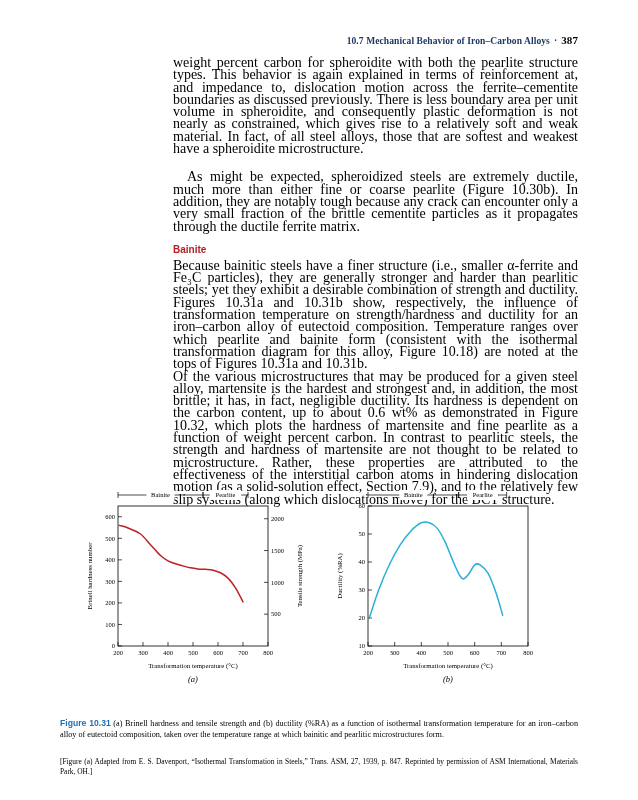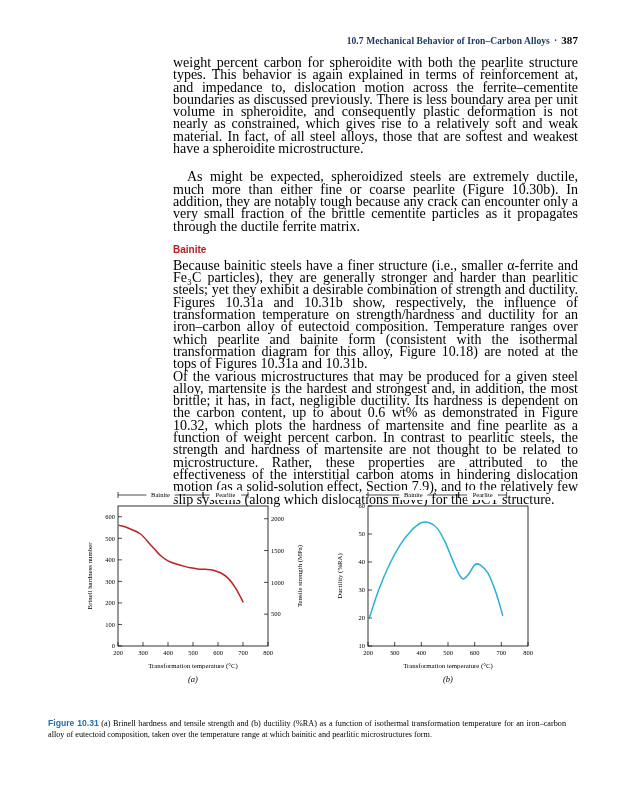--- a/index.html
+++ b/index.html
@@ -80,21 +80,21 @@
   .chart-box {
     position: absolute;
     top: 0;
   }
   .chart-a { left: 12px; }
   .chart-b { left: 268px; }
 
   
   .caption {
     position: absolute;
-    left: 48px;
+    left: 60px;
     top: 718px;
     width: 518px;
     font-size: 8.2px;
     line-height: 10.6px;
     text-align: justify;
   }
   .caption .fignum {
     font-family: "Liberation Sans", sans-serif;
     font-weight: bold;
     color: #1f6fb4;
@@ -230,14 +230,15 @@
           <path d="M 41.33 138.00 C 42.89 133.33, 47.33 118.87, 50.67 110.00 C 54.00 101.13, 57.78 92.27, 61.33 84.80 C 64.89 77.33, 68.44 70.80, 72.00 65.20 C 75.56 59.60, 79.11 54.93, 82.67 51.20 C 86.22 47.47, 90.22 44.20, 93.33 42.80 C 96.44 41.40, 98.67 41.87, 101.33 42.80 C 104.00 43.73, 106.67 45.13, 109.33 48.40 C 112.00 51.67, 114.67 56.80, 117.33 62.40 C 120.00 68.00, 122.89 76.40, 125.33 82.00 C 127.78 87.60, 130.22 93.20, 132.00 96.00 C 133.78 98.80, 134.44 99.27, 136.00 98.80 C 137.56 98.33, 139.56 95.53, 141.33 93.20 C 143.11 90.87, 144.89 86.20, 146.67 84.80 C 148.44 83.40, 149.78 83.40, 152.00 84.80 C 154.22 86.20, 157.33 88.53, 160.00 93.20 C 162.67 97.87, 165.56 105.80, 168.00 112.80 C 170.44 119.80, 173.56 131.47, 174.67 135.20" fill="none" stroke="#29b0d8" stroke-width="1.5" stroke-linecap="round" stroke-linejoin="round"></path>
           <text x="120" y="202" font-family="&quot;Liberation Serif&quot;, serif" font-size="8.5" fill="#000" text-anchor="middle" font-style="italic">(b)</text>
         </svg>
     </div>
   </div>
 
   <div class="caption">
     <span class="fignum">Figure 10.31</span>
     <span>(a) Brinell hardness and tensile strength and (b) ductility (%RA) as a function of isothermal transformation temperature for an iron–carbon alloy of eutectoid composition, taken over the temperature range at which bainitic and pearlitic microstructures form.</span>
   </div>
+  <div class="credit">[Figure (a) Adapted from E. S. Davenport, “Isothermal Transformation in Steels,” Trans. ASM, 27, 1939, p. 847. Reprinted by permission of ASM International, Materials Park, OH.]</div>
 
 </div>
 
 </body></html>

